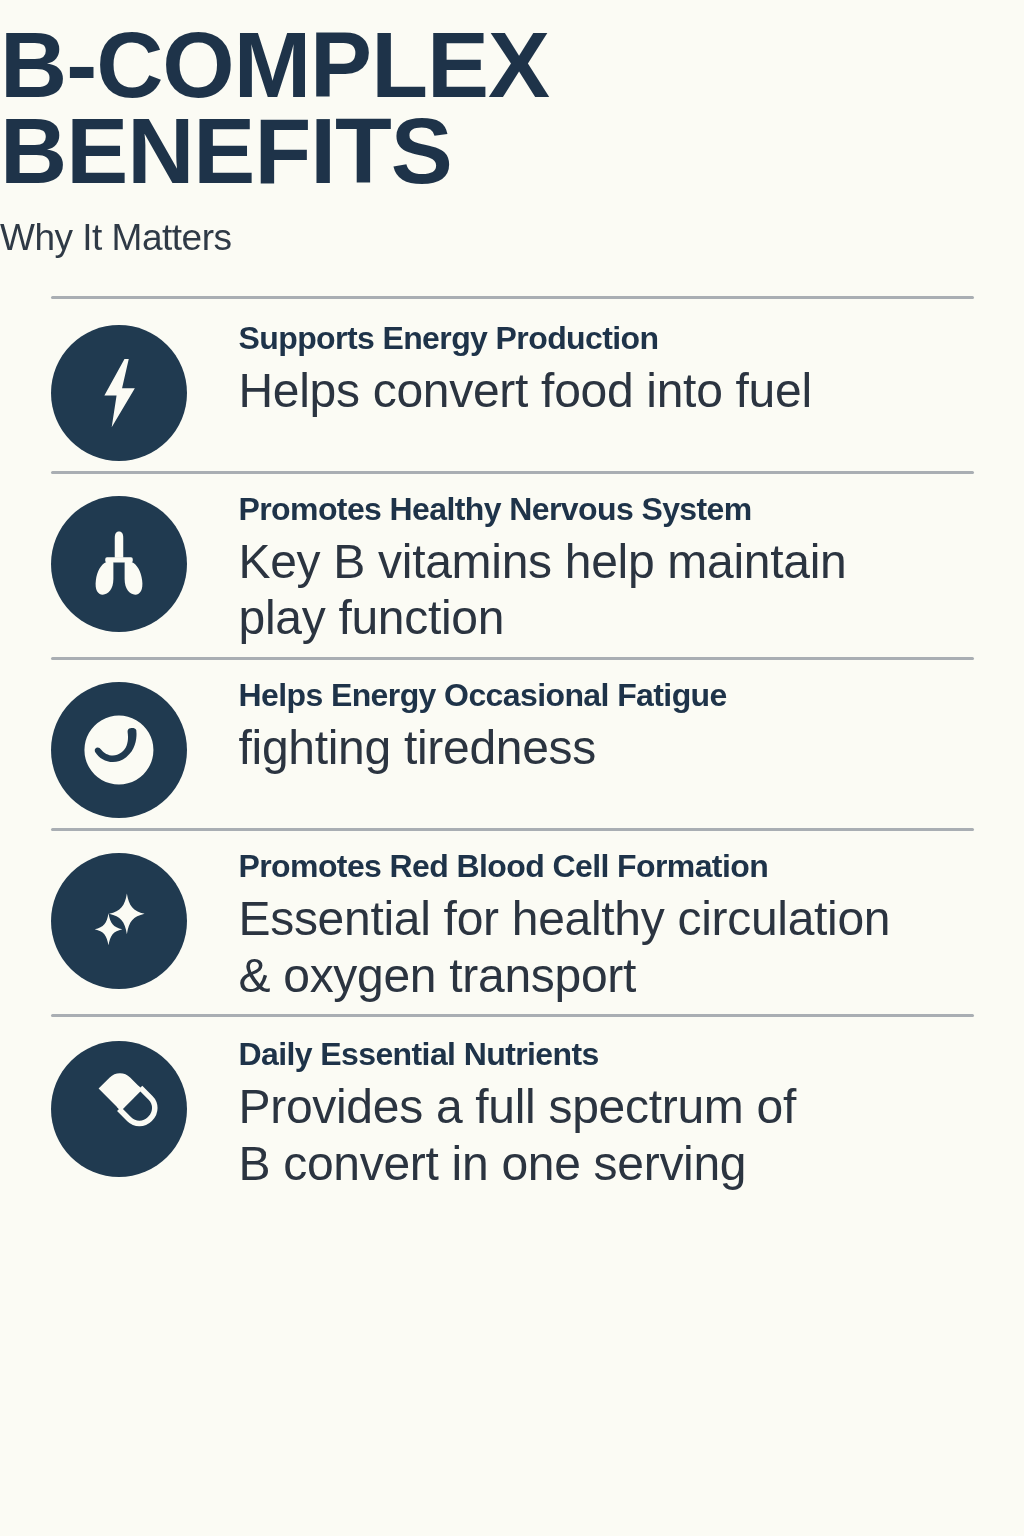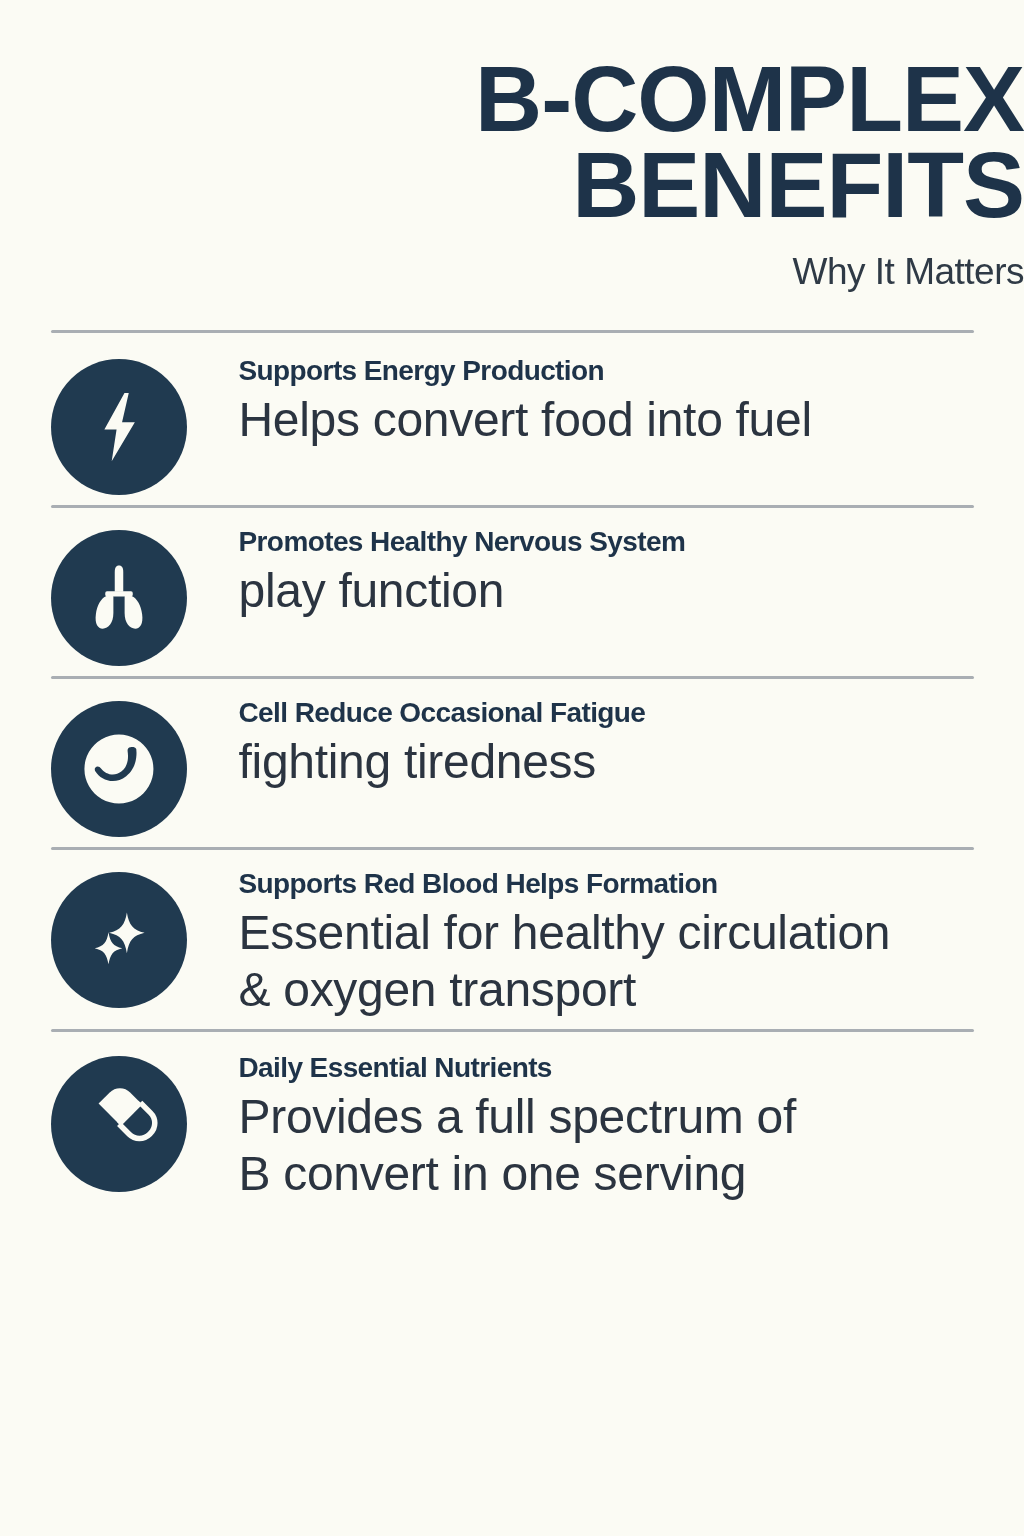--- a/index.html
+++ b/index.html
@@ -12,22 +12,22 @@
 
   body {
     background:#fbfbf4;
     font-family:"Liberation Sans", sans-serif;
     color:#1e3349;
     position:relative;
   }
 
   
   .header {
-    padding-top:56px;
-    text-align:right;
+    padding-top:22px;
+    text-align:left;
   }
 
   .title {
     font-size:93px;
     font-weight:bold;
     line-height:0.93;
     letter-spacing:-1px;
     color:#1e3349;
     text-transform:uppercase;
   }
@@ -81,21 +81,21 @@
   }
   .icon-circle svg { display:block; }
 
   .benefit-text {
     flex:1 1 auto;
     padding-left:52px;
     padding-top:4px;
   }
 
   .benefit-title {
-    font-size:28px;
+    font-size:32px;
     font-weight:bold;
     line-height:1.12;
     color:#1e3349;
     letter-spacing:-0.6px;
   }
 
   .benefit-desc {
     margin-top:6px;
     font-size:48px;
     font-weight:400;
@@ -160,20 +160,21 @@
           </svg>
         </span>
       </div>
     </div>
     <div class="benefit-text">
       <div class="benefit-title">
         <span class="line">Promotes Healthy</span>
         <span class="line">Nervous System</span>
       </div>
       <div class="benefit-desc">
+        <span class="line">Key B vitamins help maintain</span>
         <span class="line">play function</span>
       </div>
     </div>
   </div>
 
   <div class="divider"></div>
 
   <div class="benefit-row row-3">
     <div class="icon-wrap">
       <div class="icon-circle">
@@ -193,21 +194,21 @@
               C22.6 35.6 28.6 37.6 33.6 33.8
               C38.6 30 38.6 23.6 38 19.6
               C37.8 18.1 38.5 17 39.9 16.8
               C41.6 16.55 43.2 16.6 44 18 Z"></path>
           </svg>
         </span>
       </div>
     </div>
     <div class="benefit-text">
       <div class="benefit-title">
-        <span class="line">Cell Reduce Occasional</span>
+        <span class="line">Helps Energy Occasional</span>
         <span class="line">Fatigue</span>
       </div>
       <div class="benefit-desc">
         <span class="line">fighting tiredness</span>
       </div>
     </div>
   </div>
 
   <div class="divider"></div>
 
@@ -219,21 +220,21 @@
 
             <path fill="#fbfbf4" d="M38 11 C39.6 20.6 42.6 24.4 51.5 26.5 C42.6 28.6 39.6 32.4 38 42 C36.4 32.4 33.4 28.6 24.5 26.5 C33.4 24.4 36.4 20.6 38 11 Z"></path>
 
             <path fill="#fbfbf4" d="M24 26 C25.3 33.6 27.6 36.6 34.5 38.2 C27.6 39.8 25.3 42.8 24 50.5 C22.7 42.8 20.4 39.8 13.5 38.2 C20.4 36.6 22.7 33.6 24 26 Z"></path>
           </svg>
         </span>
       </div>
     </div>
     <div class="benefit-text">
       <div class="benefit-title">
-        <span class="line">Supports Red Blood Helps</span>
+        <span class="line">Promotes Red Blood Cell</span>
         <span class="line">Formation</span>
       </div>
       <div class="benefit-desc">
         <span class="line">Essential for healthy circulation</span>
         <span class="line">&amp; oxygen transport</span>
       </div>
     </div>
   </div>
 
   <div class="divider"></div>

